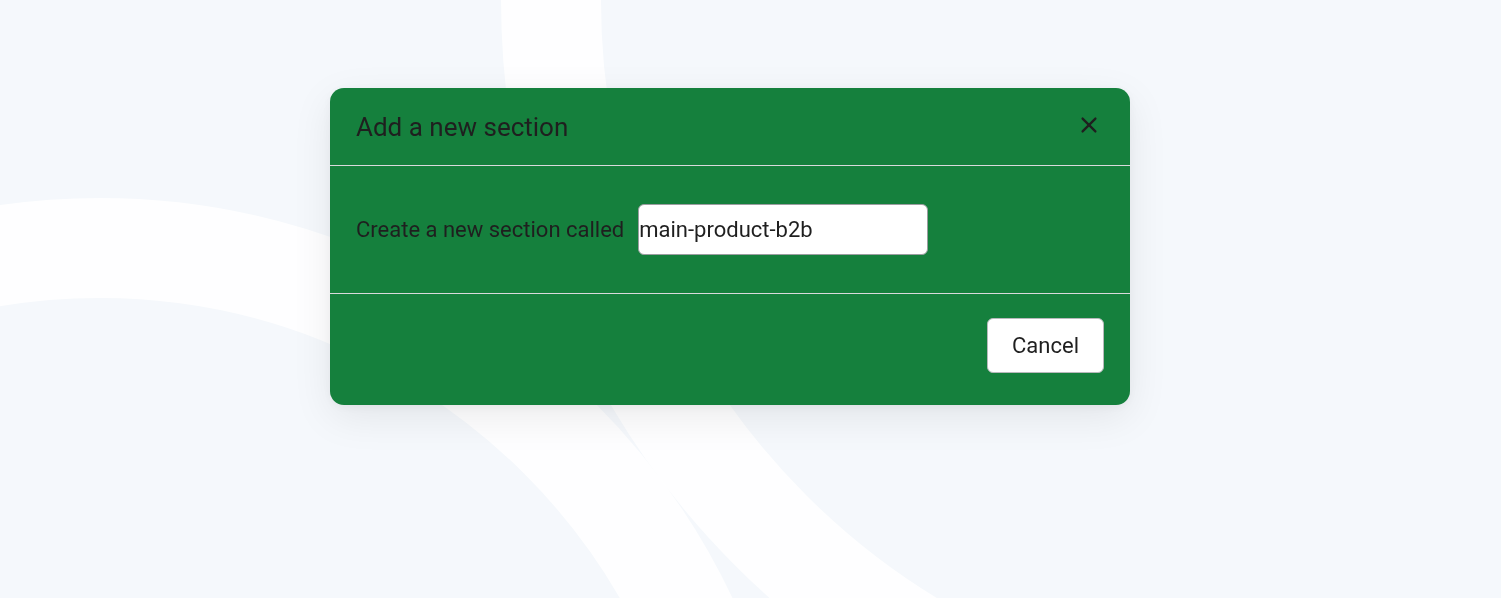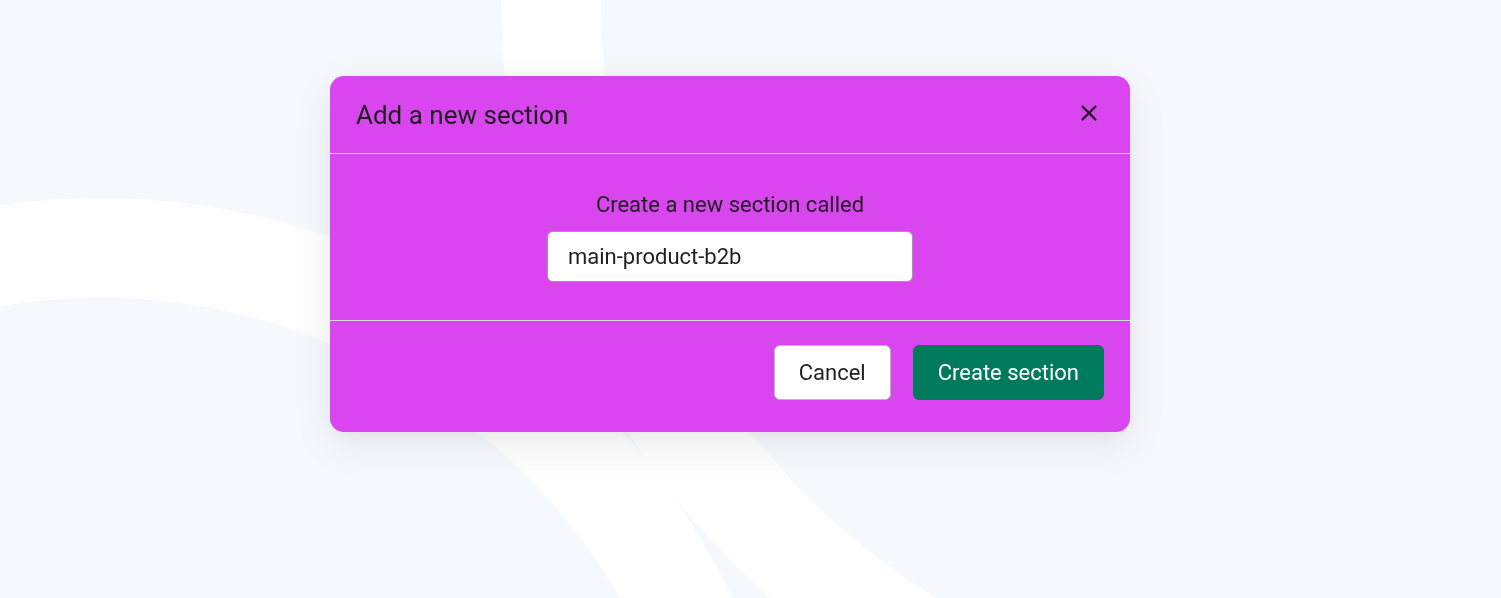--- a/index.html
+++ b/index.html
@@ -29,23 +29,23 @@
     }
     .bg-ring-2 {
       width: 1400px;
       height: 1400px;
       bottom: -1000px;
       left: -600px;
     }
     .modal {
       position: absolute;
       left: 330px;
-      top: 76px;
+      top: 88px;
       width: 800px;
-      background: #d946ef;
+      background: #15803d;
       border-radius: 14px;
       box-shadow: 0 12px 40px rgba(0,0,0,0.08), 0 2px 8px rgba(0,0,0,0.04);
     }
     .modal-header {
       display: flex;
       align-items: center;
       justify-content: space-between;
       padding: 22px 26px;
       border-bottom: 1px solid #d9dadc;
     }
@@ -67,33 +67,32 @@
     .close-btn svg {
       width: 22px;
       height: 22px;
     }
     .modal-body {
       padding: 38px 26px;
       border-bottom: 1px solid #d9dadc;
       display: flex;
       align-items: center;
       gap: 14px;
-      flex-direction: column;
     }
     .body-label {
       font-size: 22px;
       color: #1f1f1f;
       font-weight: 400;
     }
     .section-input {
       font-size: 22px;
-      padding: 12px 20px;
+      padding: 12px 0;
       border: 1px solid #9b9da0;
       border-radius: 6px;
-      width: 366px;
+      width: 290px;
       color: #1f1f1f;
       font-family: inherit;
       background: #ffffff;
     }
     .modal-footer {
       padding: 24px 26px 32px 26px;
       display: flex;
       justify-content: flex-end;
       gap: 16px;
     }
@@ -134,15 +133,14 @@
         </svg>
       </span>
     </button>
   </div>
   <div class="modal-body">
     <span class="body-label">Create a new section called</span>
     <input type="text" class="section-input" value="main-product-b2b" style="">
   </div>
   <div class="modal-footer">
     <button class="btn btn-secondary">Cancel</button>
-    <button class="btn btn-primary">Create section</button>
   </div>
 </div>
 
 </body></html>

